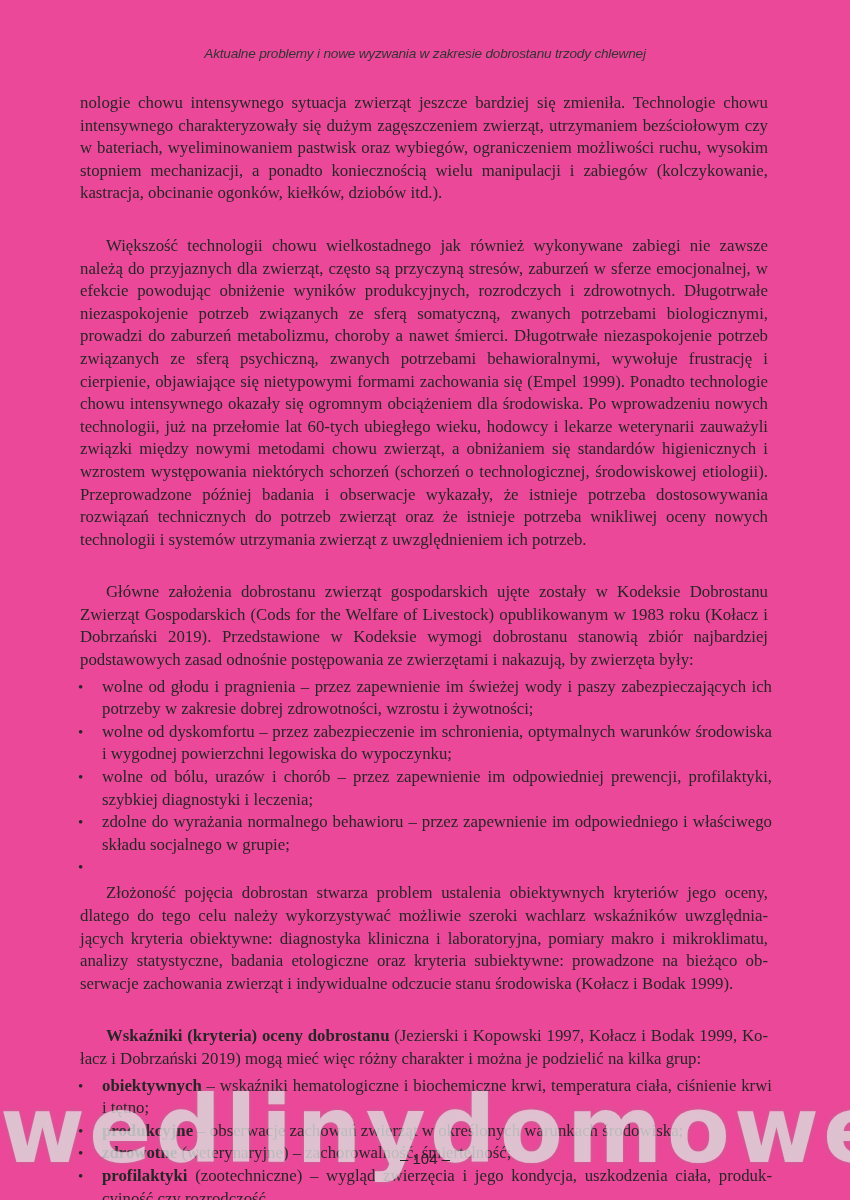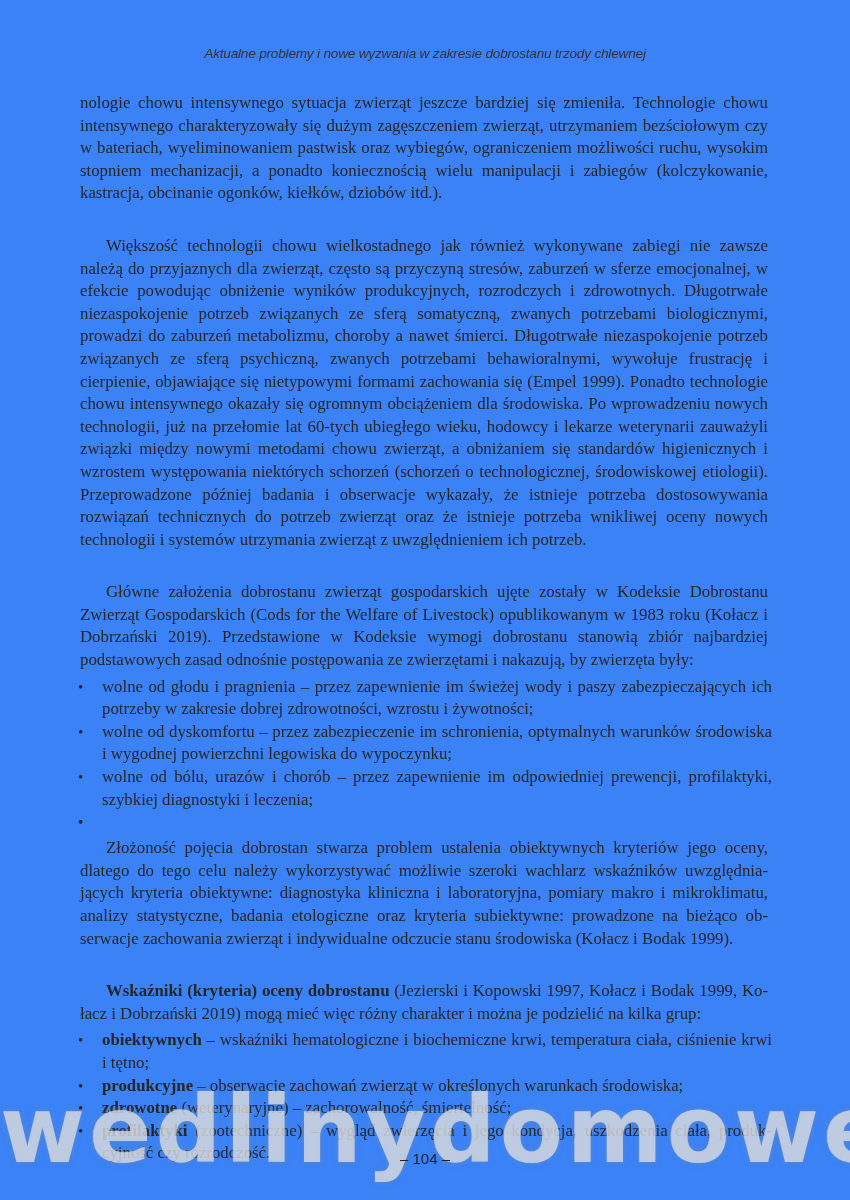--- a/index.html
+++ b/index.html
@@ -1,19 +1,19 @@
 <!DOCTYPE html>
 <html><head>
   <meta charset="utf-8">
   <style>
     html, body { margin: 0; padding: 0; background: #ffffff; }
     body { width: 850px; height: 1200px; position: relative; overflow: hidden; }
     .page {
       position: absolute; left: 0; top: 0; width: 850px; height: 1200px;
-      background: #3b82f6; color: #222;
+      background: #ec4899; color: #222;
     }
     .running-header {
       position: absolute; top: 46px; left: 0; width: 850px; text-align: center;
       font-family: "Liberation Sans", sans-serif; font-style: italic;
       font-size: 13.6px; color: #333; letter-spacing: -0.2px;
     }
     .body-text {
       position: absolute; left: 76px; top: 88px; width: 696px;
       font-family: "Liberation Serif", serif; font-size: 16.8px; line-height: 22.6px;
       color: #262626; text-align: justify; hyphens: manual;
@@ -51,21 +51,21 @@
     <div class="gap"></div>
 
     <p class="indent">Większość technologii chowu wielkostadnego jak również wykonywane zabiegi nie zawsze należą do przyjaznych dla zwierząt, często są przyczyną stresów, zaburzeń w sferze emocjonalnej, w efekcie powodując obniżenie wyników produkcyjnych, rozrodczych i zdrowotnych. Długotrwa­łe niezaspokojenie potrzeb związanych ze sferą somatyczną, zwanych potrzebami biologicznymi, prowadzi do zaburzeń metabolizmu, choroby a nawet śmierci. Długotrwałe niezaspokojenie po­trzeb związanych ze sferą psychiczną, zwanych potrzebami behawioralnymi, wywołuje frustrację i cierpienie, objawiające się nietypowymi formami zachowania się (Empel 1999). Ponadto techno­logie chowu intensywnego okazały się ogromnym obciążeniem dla środowiska. Po wprowadzeniu nowych technologii, już na przełomie lat 60-tych ubiegłego wieku, hodowcy i lekarze weterynarii zauważyli związki między nowymi metodami chowu zwierząt, a obniżaniem się standardów higienicznych i wzrostem występowania niektórych schorzeń (schorzeń o technologicznej, środo­wiskowej etiologii). Przeprowadzone później badania i obserwacje wykazały, że istnieje potrzeba dostosowywania rozwiązań technicznych do potrzeb zwierząt oraz że istnieje potrzeba wnikliwej oceny nowych technologii i systemów utrzymania zwierząt z uwzględnieniem ich potrzeb.</p>
     <div class="gap"></div>
 
     <p class="indent">Główne założenia dobrostanu zwierząt gospodarskich ujęte zostały w Kodeksie Dobrostanu Zwierząt Gospodarskich (Cods for the Welfare of Livestock) opublikowanym w 1983 roku (Kołacz i Dobrzański 2019). Przedstawione w Kodeksie wymogi dobrostanu stanowią zbiór najbardziej podstawowych zasad odnośnie postępowania ze zwierzętami i nakazują, by zwierzęta były:</p>
     <ul class="bullets">
       <li><span class="bullet">•</span><span>wolne od głodu i pragnienia – przez zapewnienie im świeżej wody i paszy zabezpieczających ich potrzeby w zakresie dobrej zdrowotności, wzrostu i żywotności;</span></li>
       <li><span class="bullet">•</span><span>wolne od dyskomfortu – przez zabezpieczenie im schronienia, optymalnych warunków środo­wiska i wygodnej powierzchni legowiska do wypoczynku;</span></li>
       <li><span class="bullet">•</span><span>wolne od bólu, urazów i chorób – przez zapewnienie im odpowiedniej prewencji, profilaktyki, szybkiej diagnostyki i leczenia;</span></li>
-      <li><span class="bullet">•</span></li>
+      <li><span class="bullet">•</span><span>zdolne do wyrażania normalnego behawioru – przez zapewnienie im odpowiedniego i właści­wego składu socjalnego w grupie;</span></li>
       <li><span class="bullet">•</span></li>
     </ul>
     <div class="gap"></div>
 
     <p class="indent">Złożoność pojęcia dobrostan stwarza problem ustalenia obiektywnych kryteriów jego oceny, dlatego do tego celu należy wykorzystywać możliwie szeroki wachlarz wskaźników uwzględnia­jących kryteria obiektywne: diagnostyka kliniczna i laboratoryjna, pomiary makro i mikroklimatu, analizy statystyczne, badania etologiczne oraz kryteria subiektywne: prowadzone na bieżąco ob­serwacje zachowania zwierząt i indywidualne odczucie stanu środowiska (Kołacz i Bodak 1999).</p>
     <div class="gap"></div>
 
     <p class="indent"><b class="kw">Wskaźniki (kryteria) oceny dobrostanu</b><span> (Jezierski i Kopowski 1997, Kołacz i Bodak 1999, Ko­łacz i Dobrzański 2019) mogą mieć więc różny charakter i można je podzielić na kilka grup:</span></p>
     <ul class="bullets">
       <li><span class="bullet">•</span><b class="kw">obiektywnych</b><span> – wskaźniki hematologiczne i biochemiczne krwi, temperatura ciała, ciśnienie krwi i tętno;</span></li>

